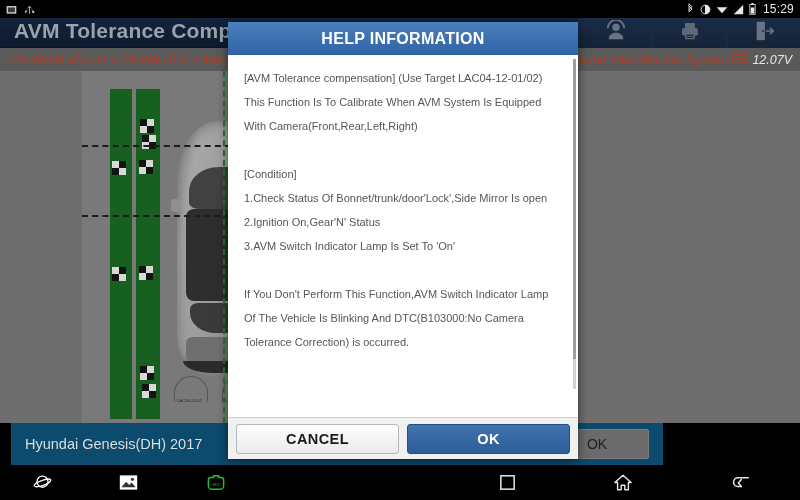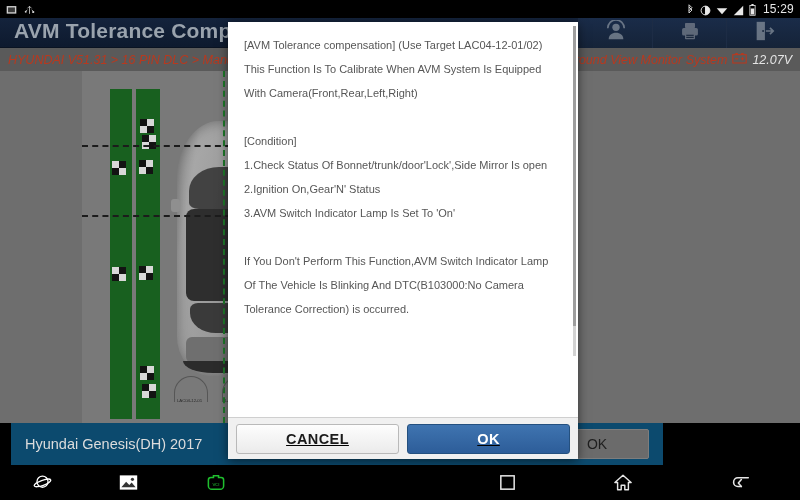--- a/index.html
+++ b/index.html
@@ -11,21 +11,21 @@
   #app { position: relative; width: 800px; height: 500px; overflow: hidden; }
 
   
   .statusbar {
     position: absolute; left: 0; top: 0; width: 800px; height: 18px;
     background: #000; color: #e8e8e8;
     display: flex; align-items: center; justify-content: space-between;
     padding: 0 6px; font-size: 11px;
   }
   .sb-left { display: flex; align-items: center; gap: 7px; }
-  .sb-right { display: flex; align-items: flex-end; gap: 5px; }
+  .sb-right { display: flex; align-items: center; gap: 5px; }
   .sb-ico { display: inline-flex; align-items: center; justify-content: center; }
   .sb-clock { font-size: 12px; letter-spacing: .2px; margin-left: 2px; }
 
   
   .appheader {
     position: absolute; left: 0; top: 18px; width: 800px; height: 30px;
     background: linear-gradient(#14233c, #0e1a2e);
     border-bottom: 1px solid #0a1322;
   }
   .app-title {
@@ -182,21 +182,21 @@
     position: absolute; right: 2px; top: 4px; width: 3px; height: 330px;
     background: #d2d2d2;
   }
   .dlg-scroll i {
     position: absolute; left: 0; top: 0; width: 3px; height: 300px;
     background: #9e9e9e; display: block;
   }
   .dlg-foot {
     flex: 0 0 42px; height: 42px;
     background: #f0f0f0; border-top: 1px solid #cfcfcf;
-    display: flex; align-items: center; gap: 8px; padding: 0 8px; text-decoration: underline;
+    display: flex; align-items: center; gap: 8px; padding: 0 8px;
   }
   .btn {
     height: 30px; border-radius: 3px; font-size: 14.5px;
     display: flex; align-items: center; justify-content: center;
     letter-spacing: .4px;
   }
   .btn-cancel {
     flex: 1 1 0; background: linear-gradient(#fdfdfd,#ebebeb);
     border: 1px solid #b9b9b9; color: #1b1b1b; font-weight: bold;
   }
@@ -426,20 +426,21 @@
       <span class="nav-ico">
         <svg width="19" height="16" viewBox="0 0 22 18">
             <path d="M20 3 H8 a5 5 0 0 0 0 10 h4" fill="none" stroke="#e6e6e6" stroke-width="1.8" stroke-linecap="round"></path>
             <path d="M15 9 l-3.5 4 3.5 4" fill="none" stroke="#e6e6e6" stroke-width="1.8" stroke-linecap="round" stroke-linejoin="round" transform="translate(-3,-4)"></path>
           </svg>
       </span>
     </div>
   </div>
 
   <div class="dialog">
+    <div class="dlg-title">HELP INFORMATION</div>
     <div class="dlg-body">
       <div class="dlg-text">[AVM Tolerance compensation] (Use Target LAC04-12-01/02)
 This Function Is To Calibrate When AVM System Is Equipped With Camera(Front,Rear,Left,Right)
 
 [Condition]
 1.Check Status Of Bonnet/trunk/door'Lock',Side Mirror Is open
 2.Ignition On,Gear'N' Status
 3.AVM Switch Indicator Lamp Is Set To 'On'
 
 If You Don't Perform This Function,AVM Switch Indicator Lamp Of The Vehicle Is Blinking And DTC(B103000:No Camera Tolerance Correction) is occurred.</div>

